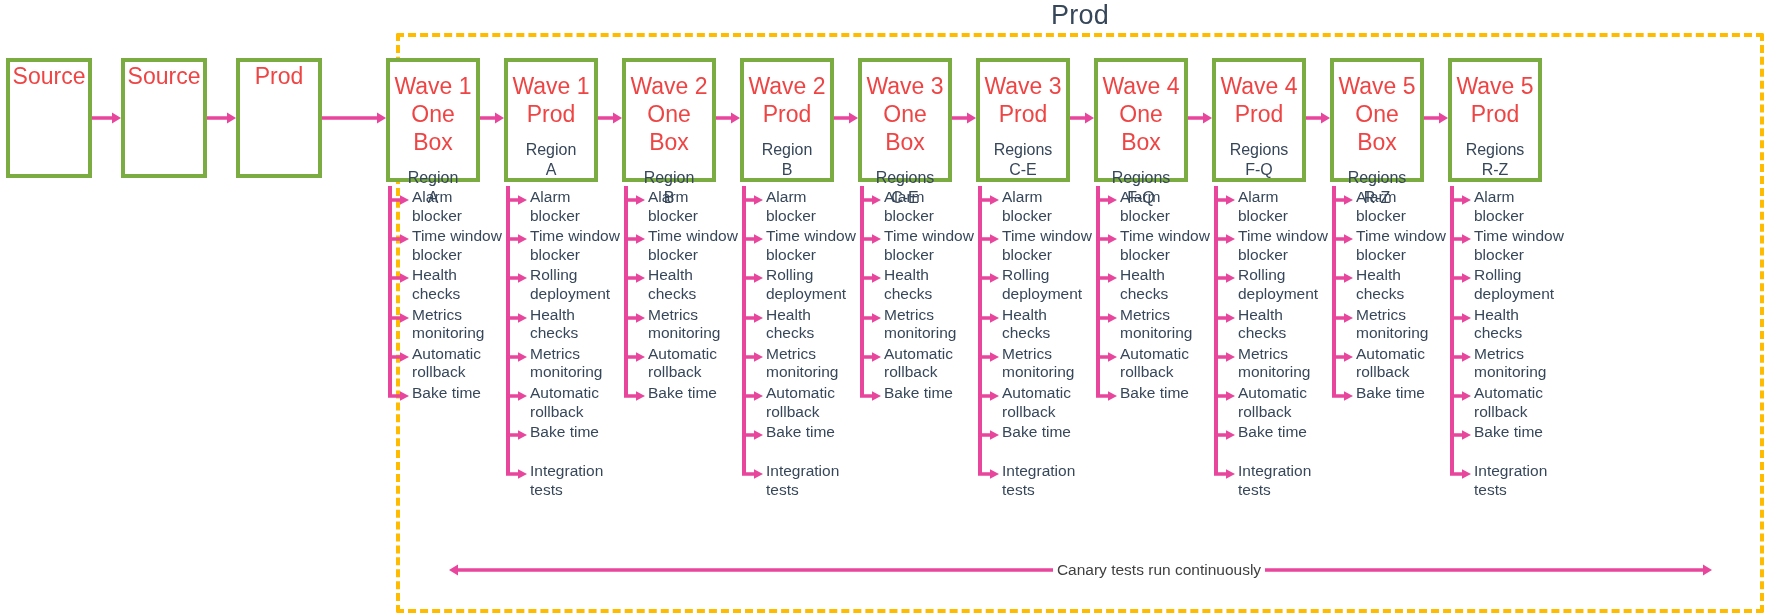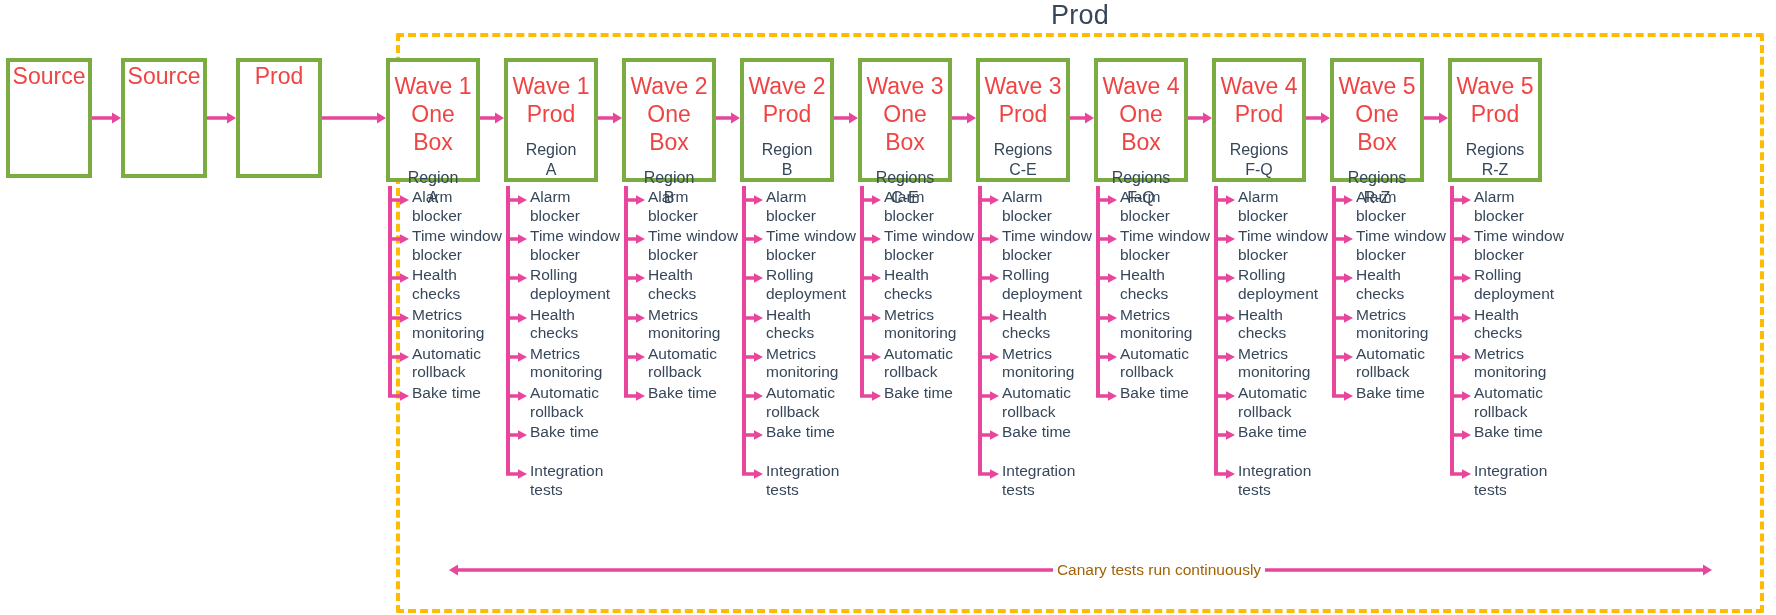--- a/index.html
+++ b/index.html
@@ -131,21 +131,21 @@
   }
   .canary-right {
     position: absolute;
     pointer-events: none;
   }
   .canary-left svg, .canary-right svg { display: block; overflow: visible; }
   .canary-label {
     position: absolute;
     font-size: 15.5px;
     line-height: 19px;
-    color: #a16207;
+    color: #404040;
     text-align: center;
     white-space: nowrap;
   }
 </style>
 </head>
 <body>
 
 <div id="canvas">
 
   <div class="prod-title">Prod</div>

